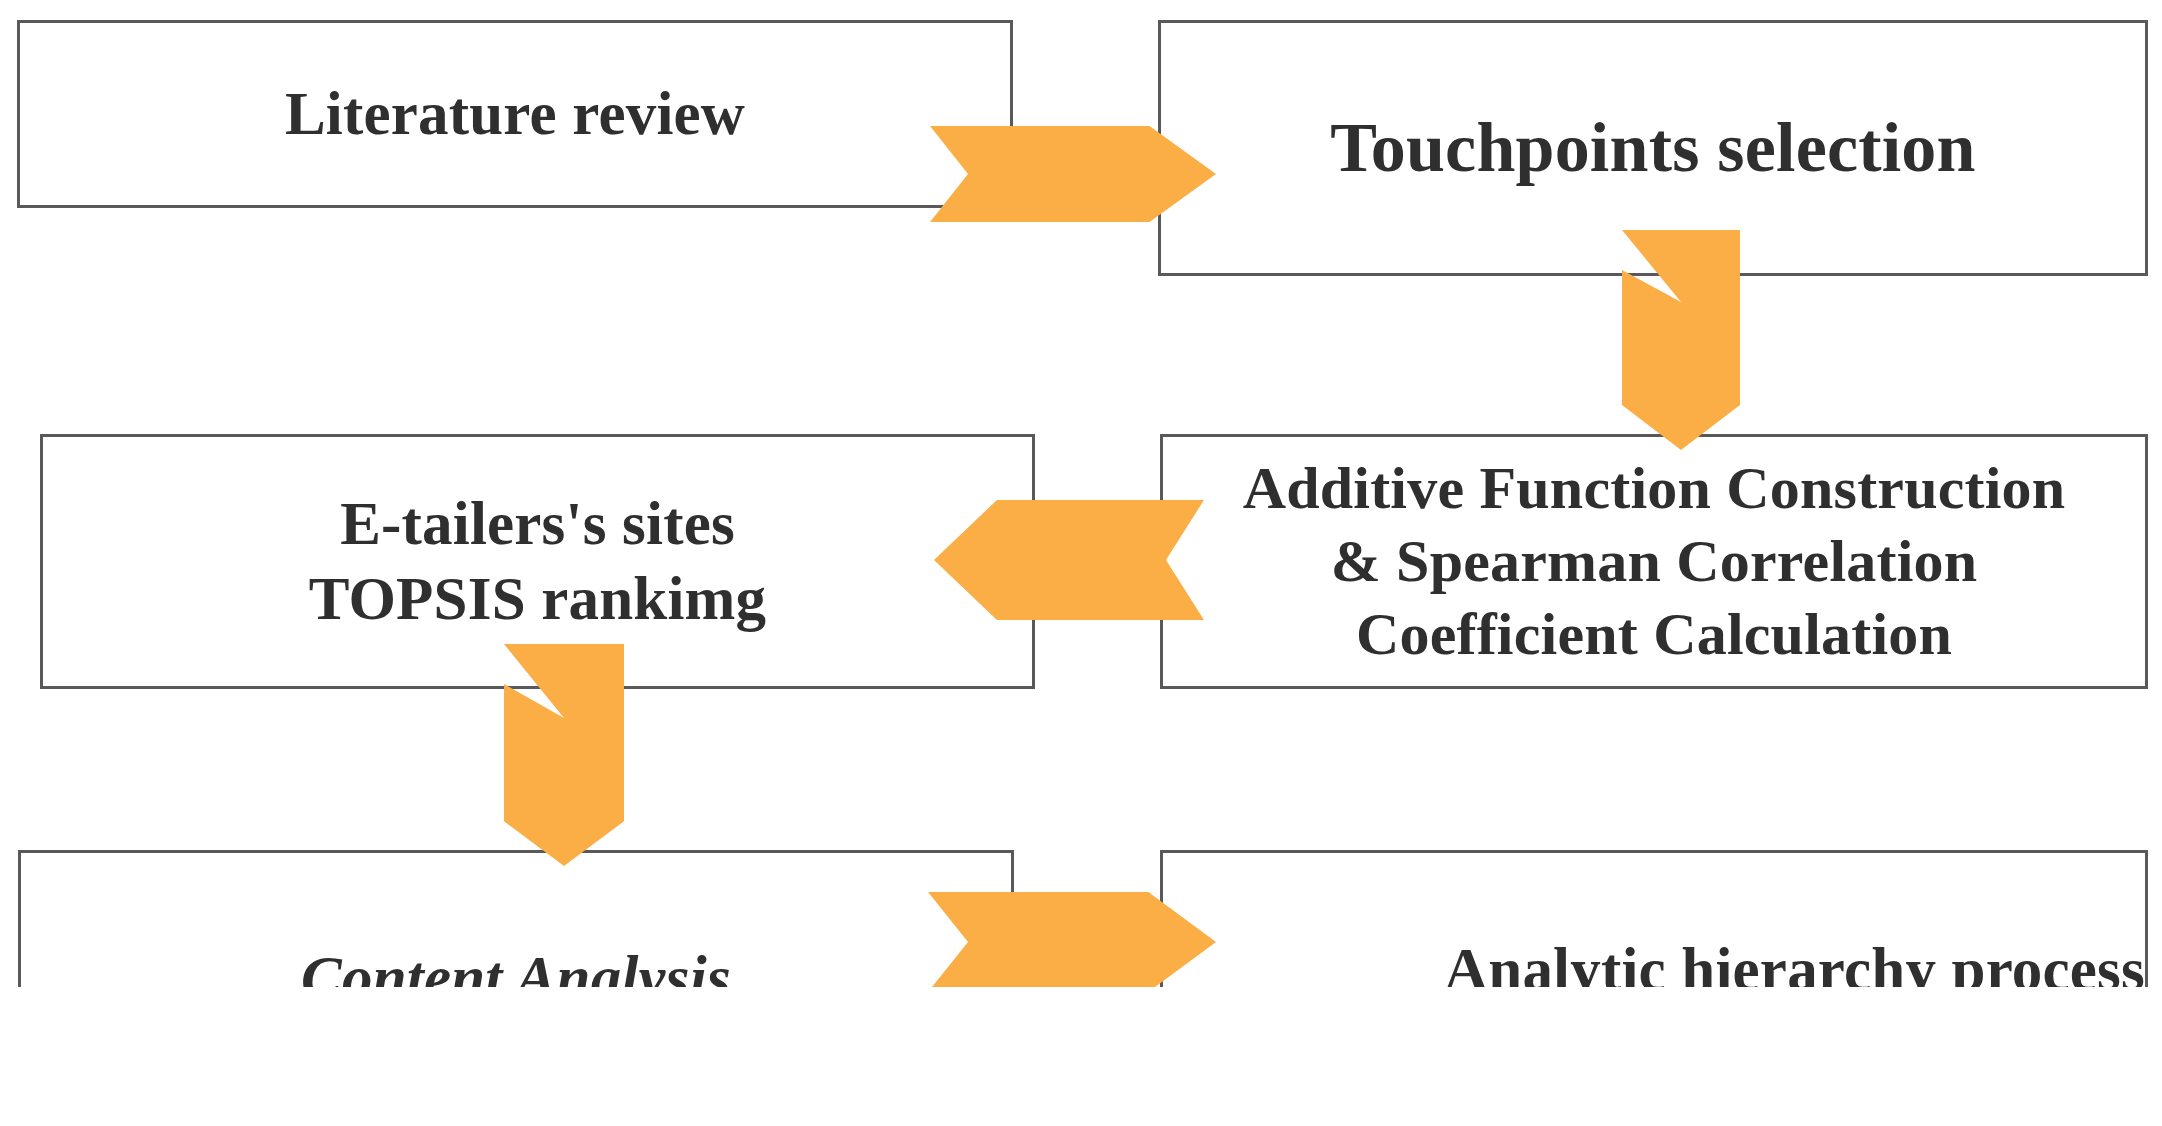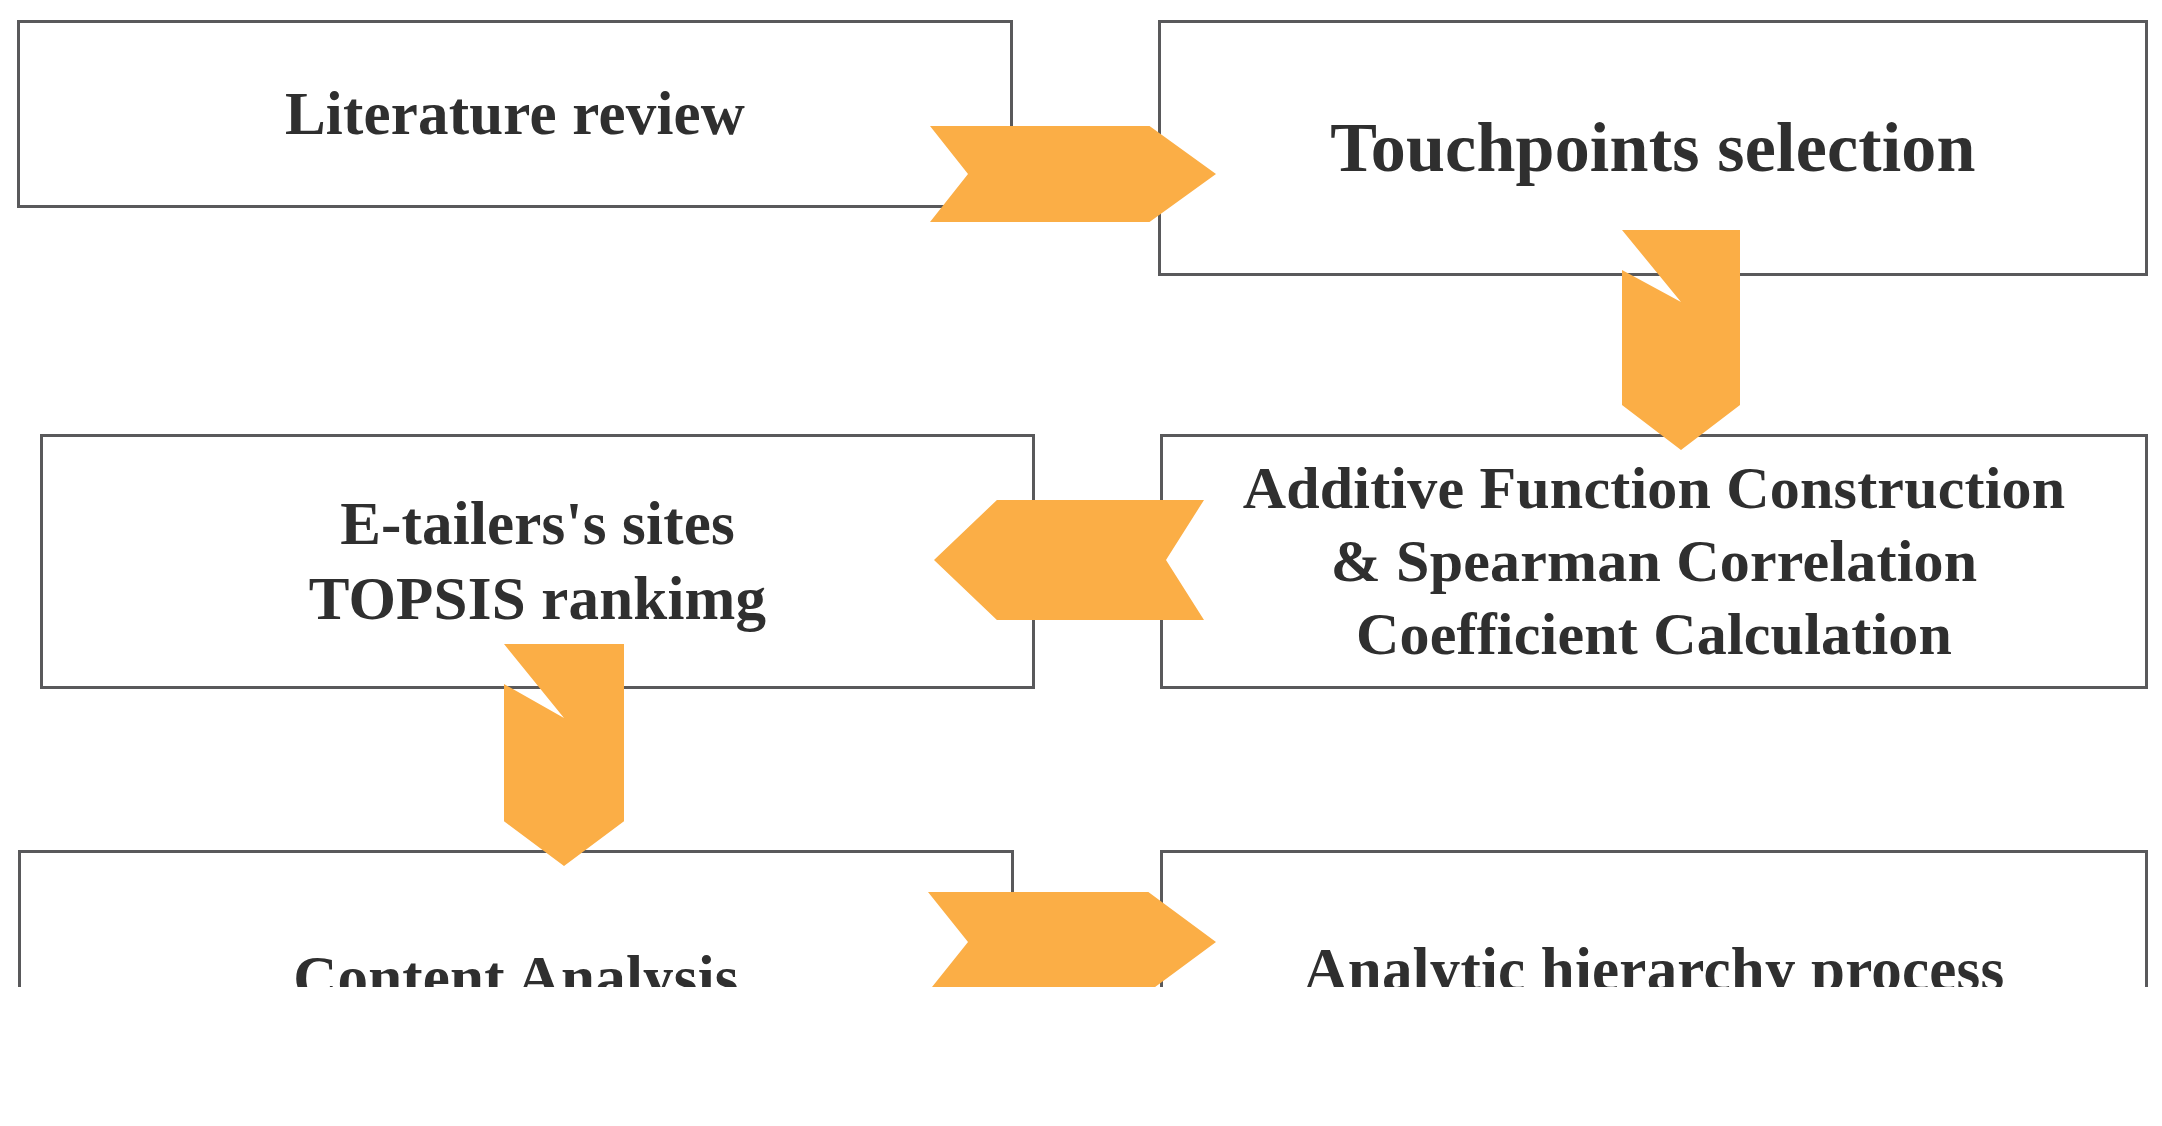--- a/index.html
+++ b/index.html
@@ -42,24 +42,24 @@
 
   #node-touchpoints-selection { left: 1158px; top: 20px; width: 990px; height: 256px; }
   #node-touchpoints-selection .node-label { font-size: 70px; }
 
   #node-etailers-topsis     { left: 40px;   top: 434px;  width: 995px;  height: 255px; }
   #node-etailers-topsis .node-label { font-size: 61px; }
 
   #node-additive-function   { left: 1160px; top: 434px;  width: 988px;  height: 255px; }
   #node-additive-function .node-label { font-size: 60px; }
 
-  #node-content-analysis    { left: 18px;   top: 850px;  width: 996px;  height: 256px; }
+  #node-content-analysis    { left: 18px;   top: 850px;  width: 996px;  height: 256px; font-style: italic; }
   #node-content-analysis .node-label { font-size: 61px; }
 
-  #node-analytic-hierarchy  { left: 1160px; top: 850px;  width: 988px;  height: 240px; }
+  #node-analytic-hierarchy  { left: 1160px; top: 850px;  width: 988px;  height: 240px; justify-content: flex-end; }
   #node-analytic-hierarchy .node-label { font-size: 61px; }
 
   
   .arrow {
     position: absolute;
     z-index: 5;
     pointer-events: none;
   }
   .arrow svg { display: block; width: 100%; height: 100%; }
 

